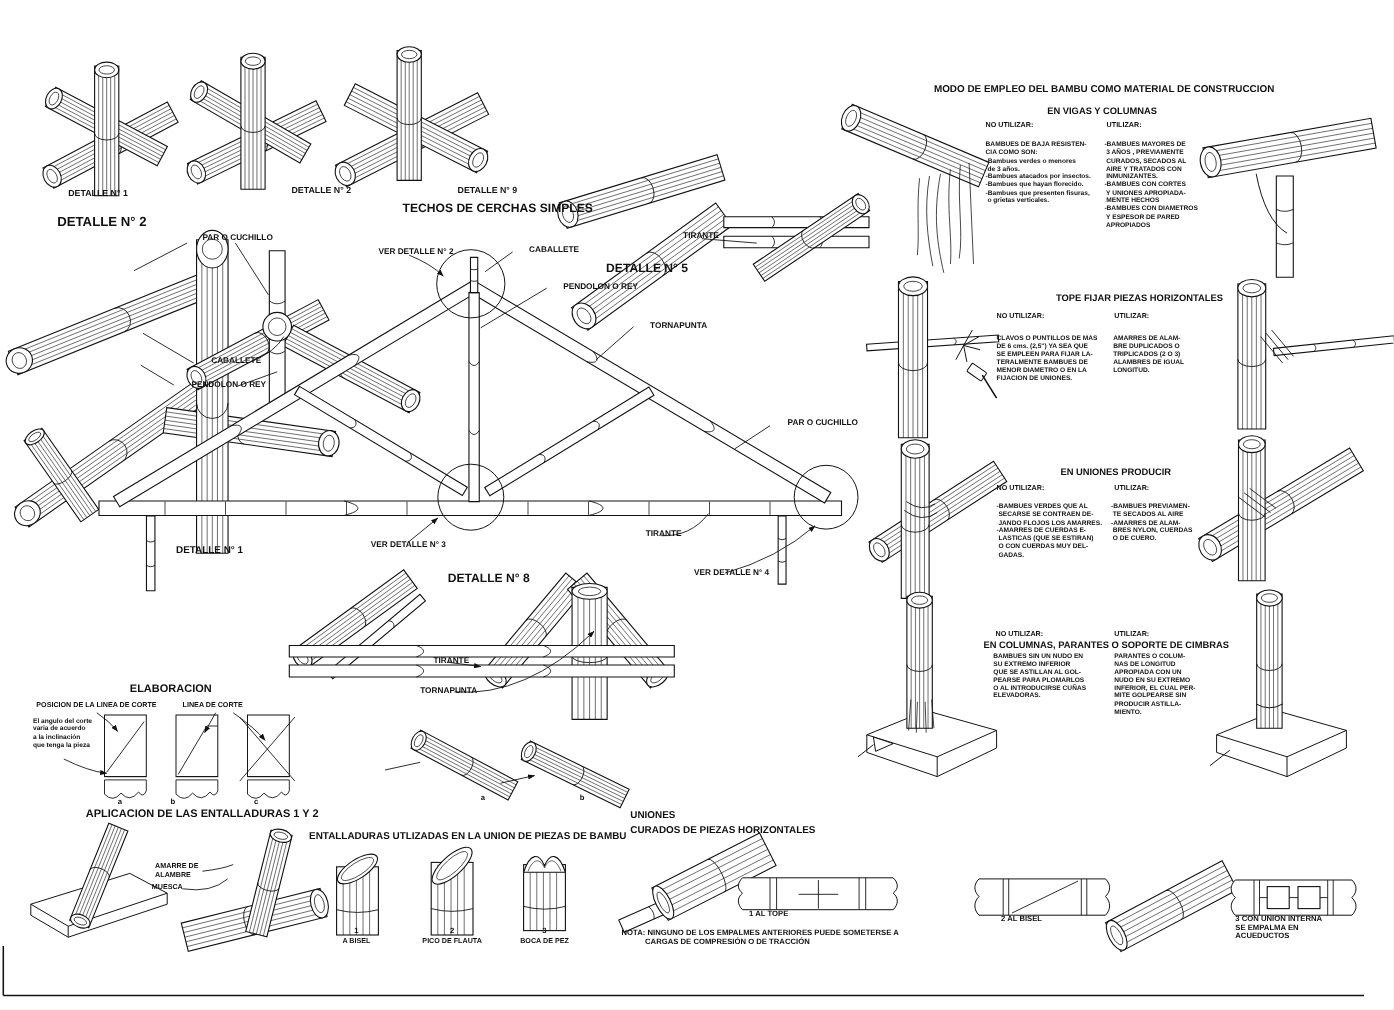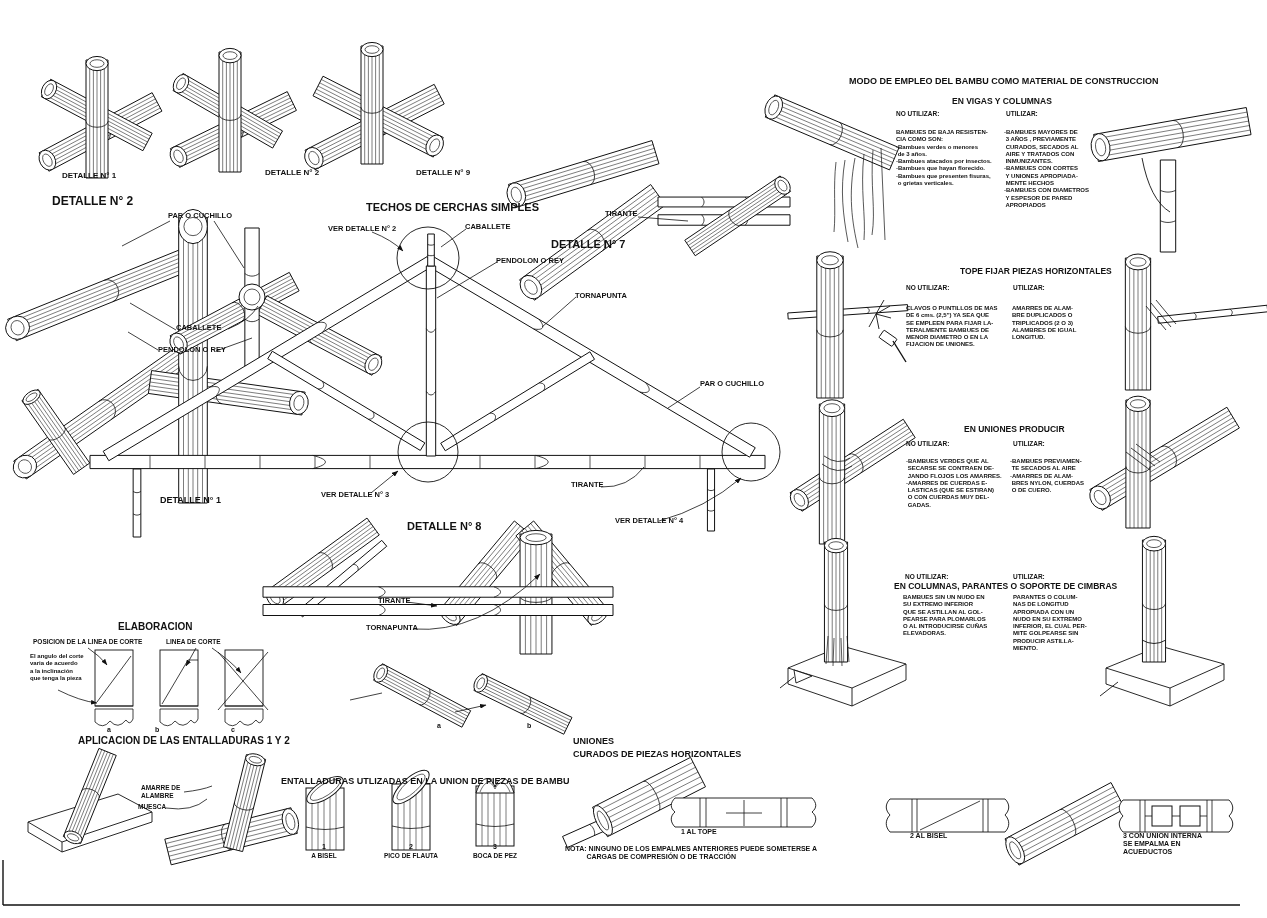--- a/index.html
+++ b/index.html
@@ -3,21 +3,21 @@
 <meta charset="utf-8">
 <style>
   html,body{margin:0;padding:0;background:#e8e8e8;}
   .sheet{position:relative;width:1267px;height:918px;background:#ffffff;overflow:hidden;
          font-family:"Liberation Sans",sans-serif;color:#111;}
   svg.art{position:absolute;left:0;top:0;}
   .lbl{position:absolute;font-weight:700;color:#111;white-space:pre;line-height:1.16;}
   .s6{font-size:6px;line-height:7.3px;}
   .s65{font-size:6.5px;line-height:7.6px;}
   .s7{font-size:7px;line-height:8.2px;}
-  .s75{font-size:7.5px;}
+  .s75{font-size:7.5px;margin-left:16px;}
   .s8{font-size:8px;}
   .s85{font-size:8.5px;padding-left:24px;}
   .s9{font-size:9px;}
   .s10{font-size:10px;text-align:center;}
   .s11{font-size:11px;}
   .s12{font-size:12px;}
   .ctr{text-align:center;}
 </style>
 </head>
 <body>
@@ -278,24 +278,24 @@
 
 <div class="lbl s8" style="left:62px;top:171px">DETALLE N° 1</div>
 <div class="lbl s8" style="left:265px;top:168px">DETALLE N° 2</div>
 <div class="lbl s8" style="left:416px;top:168px">DETALLE N° 9</div>
 
 <div class="lbl s12" style="left:52px;top:195px">DETALLE N° 2</div>
 <div class="lbl s75" style="left:168px;top:212px">PAR O CUCHILLO</div>
 <div class="lbl s75" style="left:176px;top:324px">CABALLETE</div>
 <div class="lbl s75" style="left:158px;top:346px">PENDOLON O REY</div>
 
-<div class="lbl s11" style="left:366px;top:201px">TECHOS DE CERCHAS SIMPLES</div>
+<div class="lbl s11" style="left:366px;top:184px">TECHOS DE CERCHAS SIMPLES</div>
 <div class="lbl s75" style="left:328px;top:225px">VER DETALLE N° 2</div>
 <div class="lbl s75" style="left:465px;top:223px">CABALLETE</div>
-<div class="lbl s11" style="left:551px;top:238px">DETALLE N° 7</div>
+<div class="lbl s11" style="left:551px;top:238px">DETALLE N° 5</div>
 <div class="lbl s75" style="left:496px;top:257px">PENDOLON O REY</div>
 <div class="lbl s75" style="left:605px;top:210px">TIRANTE</div>
 <div class="lbl s75" style="left:575px;top:292px">TORNAPUNTA</div>
 <div class="lbl s75" style="left:700px;top:380px">PAR O CUCHILLO</div>
 <div class="lbl s75" style="left:571px;top:481px">TIRANTE</div>
 <div class="lbl s75" style="left:615px;top:517px">VER DETALLE N° 4</div>
 <div class="lbl s9" style="left:160px;top:495px">DETALLE N° 1</div>
 <div class="lbl s75" style="left:321px;top:491px">VER DETALLE N° 3</div>
 
 <div class="lbl s11" style="left:407px;top:520px">DETALLE N° 8</div>
@@ -386,21 +386,21 @@
 a la inclinación
 que tenga la pieza</div>
 <div class="lbl s7" style="left:107px;top:726px">a</div>
 <div class="lbl s7" style="left:155px;top:726px">b</div>
 <div class="lbl s7" style="left:231px;top:726px">c</div>
 <div class="lbl s10" style="left:78px;top:735px">APLICACION DE LAS ENTALLADURAS 1 Y 2</div>
 <div class="lbl s65" style="left:141px;top:784px">AMARRE DE
 ALAMBRE</div>
 <div class="lbl s65" style="left:138px;top:803px">MUESCA</div>
 
-<div class="lbl s9" style="left:281px;top:776px">ENTALLADURAS UTLIZADAS EN LA UNION DE PIEZAS DE BAMBU</div>
+<div class="lbl s9" style="left:281px;top:755px">ENTALLADURAS UTLIZADAS EN LA UNION DE PIEZAS DE BAMBU</div>
 <div class="lbl s7 ctr" style="left:310px;top:843px;width:28px">1</div>
 <div class="lbl s65 ctr" style="left:296px;top:852px;width:56px">A BISEL</div>
 <div class="lbl s7 ctr" style="left:397px;top:843px;width:28px">2</div>
 <div class="lbl s65 ctr" style="left:375px;top:852px;width:72px">PICO DE FLAUTA</div>
 <div class="lbl s7 ctr" style="left:481px;top:843px;width:28px">3</div>
 <div class="lbl s65 ctr" style="left:463px;top:852px;width:64px">BOCA DE PEZ</div>
 
 <div class="lbl s9" style="left:573px;top:736px">UNIONES</div>
 <div class="lbl s9" style="left:573px;top:749px">CURADOS DE PIEZAS HORIZONTALES</div>
 <div class="lbl s7" style="left:681px;top:828px">1 AL TOPE</div>

